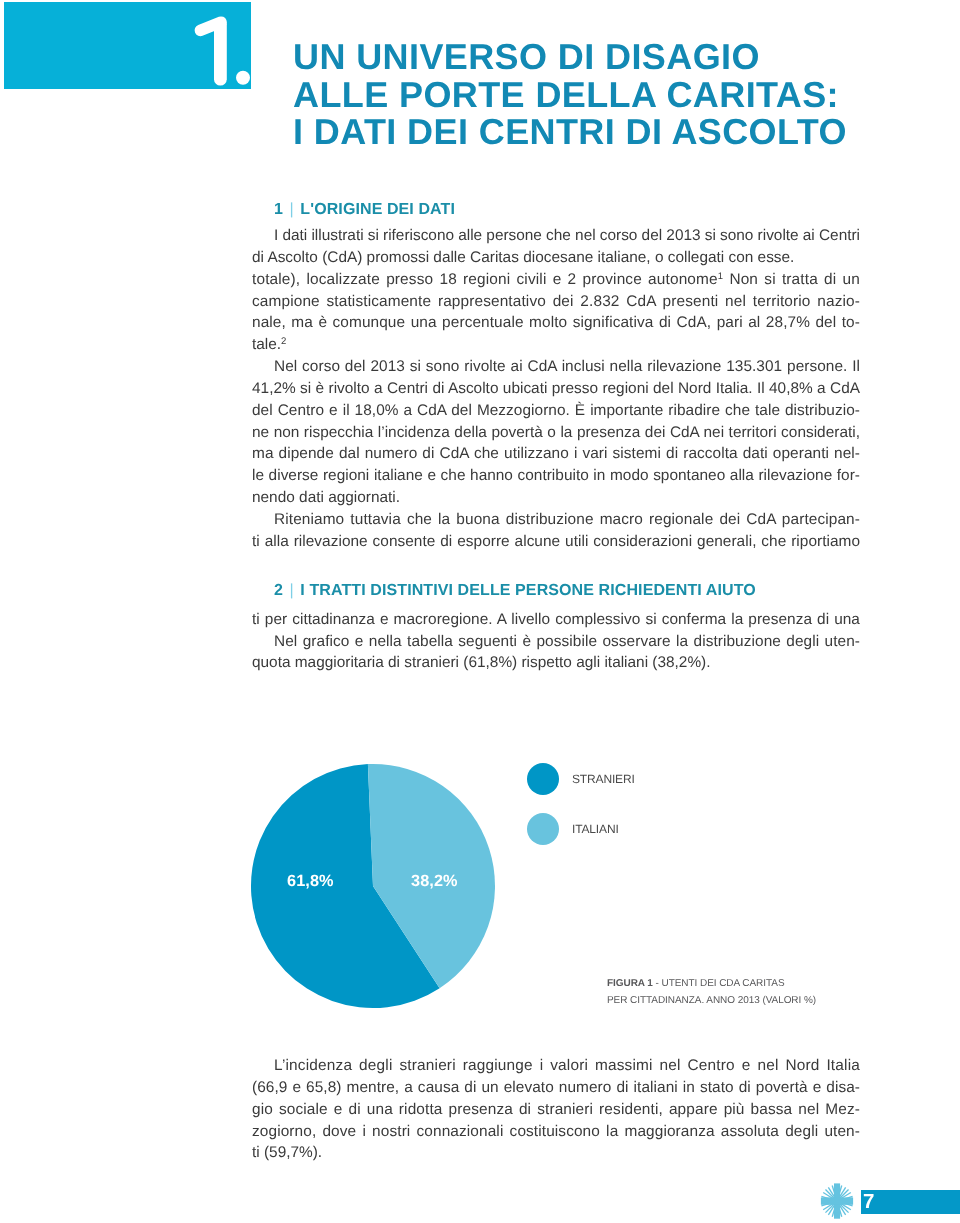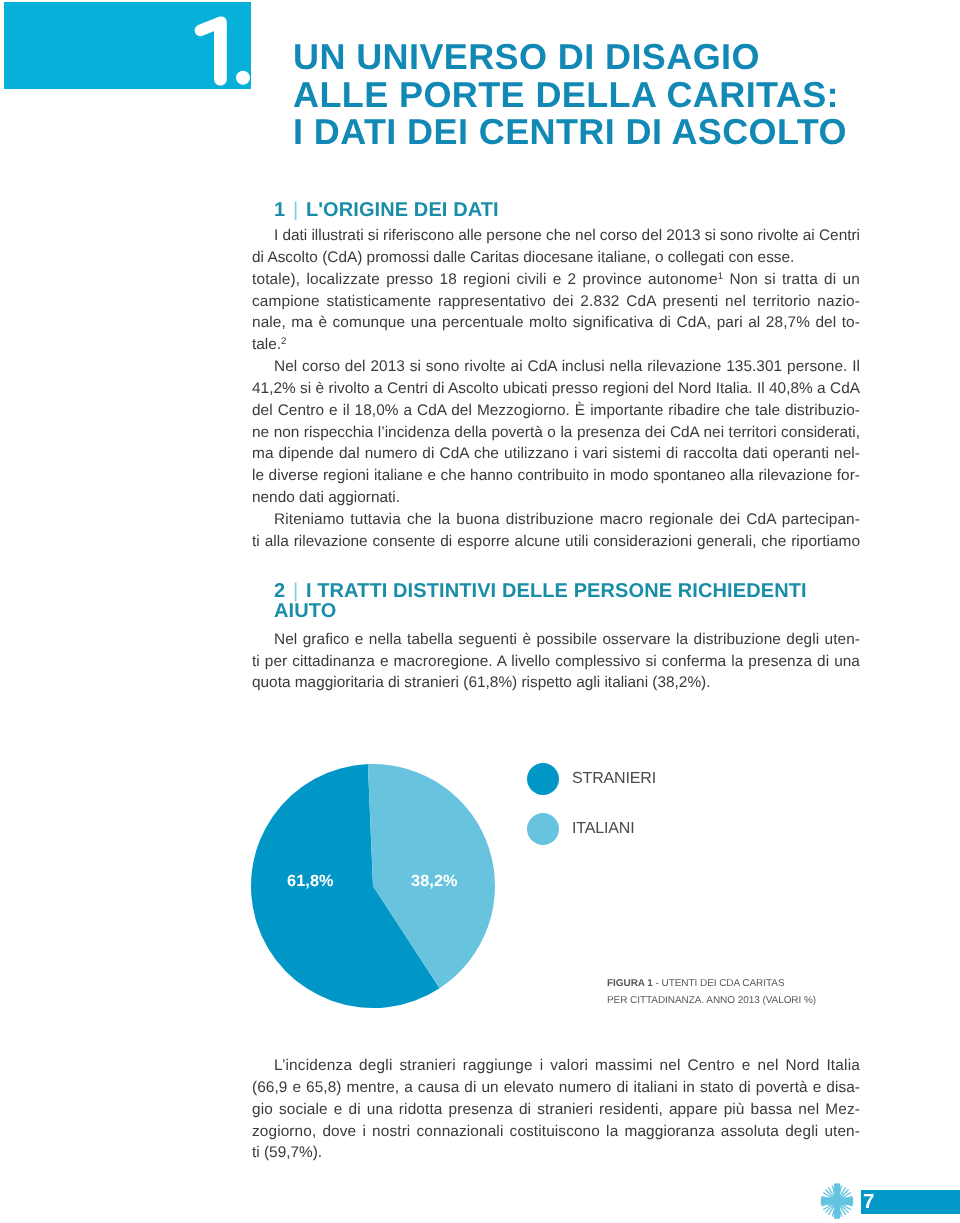--- a/index.html
+++ b/index.html
@@ -9,40 +9,40 @@
   .page{position:absolute;inset:0;will-change:transform;transform:translateZ(0);}
 
   
   .chapter-badge{position:absolute;left:4px;top:2px;width:247px;height:87px;background:var(--badge-cyan,#06b0d8);}
   .chapter-number{position:absolute;left:0;top:0;display:block;}
   .chapter-title{position:absolute;left:293px;top:1px;width:680px;color:var(--title-blue,#1289b4);
       font-family:"Liberation Sans",sans-serif;font-weight:bold;font-size:36px;line-height:37.6px;letter-spacing:0.4px;margin-top:37px;}
 
   
   .content{position:absolute;left:252px;top:204px;width:608px;}
-  .sec-head{color:var(--heading-teal,#1a8ea8);font-weight:bold;font-size:20px;line-height:20px;letter-spacing:0.1px;margin:-4px 0 5px 22px;}
+  .sec-head{color:var(--heading-teal,#1a8ea8);font-weight:bold;font-size:16px;line-height:20px;letter-spacing:0.1px;margin:-4px 0 5px 22px;}
   .sec-head-2{margin-top:28px;margin-bottom:8px;}
   .sec-head .bar{color:var(--separator-blue,#7ecfe6);font-weight:normal;margin:0 2px;}
   p.body{color:var(--body-gray,#3a3a3a);font-size:15.4px;line-height:21.85px;margin:0;
       letter-spacing:0px;font-family:"Liberation Sans",sans-serif;}
   .ln{display:block;white-space:nowrap;}
   .lnw{display:inline-block;white-space:nowrap;}
   .ln-first{padding-left:22px;}
   sup{font-size:9.5px;vertical-align:baseline;position:relative;top:-5px;line-height:0;}
 
   
   .figure{position:absolute;left:0;top:0;width:960px;height:1223px;pointer-events:none;}
   .figure > *{pointer-events:auto;}
   .pie{position:absolute;left:249px;top:762px;}
   .legend{position:absolute;left:527px;top:754px;}
   .legend-row{display:flex;align-items:center;height:50px;}
   .dot{width:32px;height:32px;border-radius:50%;display:inline-block;flex:none;}
   .dot-dark{background:var(--pie-dark,#0096c6);}
   .dot-light{background:var(--pie-light,#68c3de);}
-  .legend-label{margin-left:13px;color:var(--legend-label-gray,#4a4a4a);font-size:16px;letter-spacing:-0.15px;}
+  .legend-label{margin-left:13px;color:var(--legend-label-gray,#4a4a4a);font-size:12px;letter-spacing:-0.15px;}
   .pie-label{position:absolute;color:#fff;font-weight:bold;font-size:16.3px;letter-spacing:0.1px;}
   .pie-label-left{left:287px;top:872px;}
   .pie-label-right{left:411px;top:872px;}
   .fig-caption{position:absolute;left:607px;top:975px;color:var(--caption-gray,#58585a);font-size:10px;line-height:17px;letter-spacing:-0.06px;}
   .fig-caption b{font-weight:bold;}
 
   
   .closing{position:absolute;left:252px;top:1055px;width:608px;}
 
   
@@ -101,22 +101,22 @@
         <span class="ln ln-first"><span class="lnw" style="letter-spacing: 0.1075px; word-spacing: 1.691px;">Riteniamo tuttavia che la buona distribuzione macro regionale dei CdA partecipan-</span></span>
         <span class="ln"><span class="lnw" style="letter-spacing: 0.037px; word-spacing: 0.599px;">ti alla rilevazione consente di esporre alcune utili considerazioni generali, che riportiamo</span></span>
       </p>
 
     <h2 class="sec-head sec-head-2">
       <span>2</span>
       <span class="bar">|</span>
       <span>I TRATTI DISTINTIVI DELLE PERSONE RICHIEDENTI AIUTO</span>
     </h2>
     <p class="body">
+        <span class="ln"><span class="lnw" style="letter-spacing: 0.0519px; word-spacing: 0.681px;">ti per cittadinanza e macroregione. A livello complessivo si conferma la presenza di una</span></span>
         <span class="ln ln-first"><span class="lnw" style="letter-spacing: 0.0733px; word-spacing: 1.033px;">Nel grafico e nella tabella seguenti è possibile osservare la distribuzione degli uten-</span></span>
-        <span class="ln"><span class="lnw" style="letter-spacing: 0.0519px; word-spacing: 0.681px;">ti per cittadinanza e macroregione. A livello complessivo si conferma la presenza di una</span></span>
         <span class="ln ln-last"><span class="lnw">quota maggioritaria di stranieri (61,8%) rispetto agli italiani (38,2%).</span></span>
       </p>
   </div>
 
   <div class="figure">
     <svg class="pie" width="248" height="248" viewBox="0 0 248 248">
       <path id="slice-dark" d="M 124 124 L 190.62 226.20 A 122 122 0 1 1 118.89 2.11 Z" fill="#0096c6"></path>
       <path id="slice-light" d="M 124 124 L 118.89 2.11 A 122 122 0 0 1 190.62 226.20 Z" fill="#68c3de"></path>
     </svg>
     <div class="legend">

